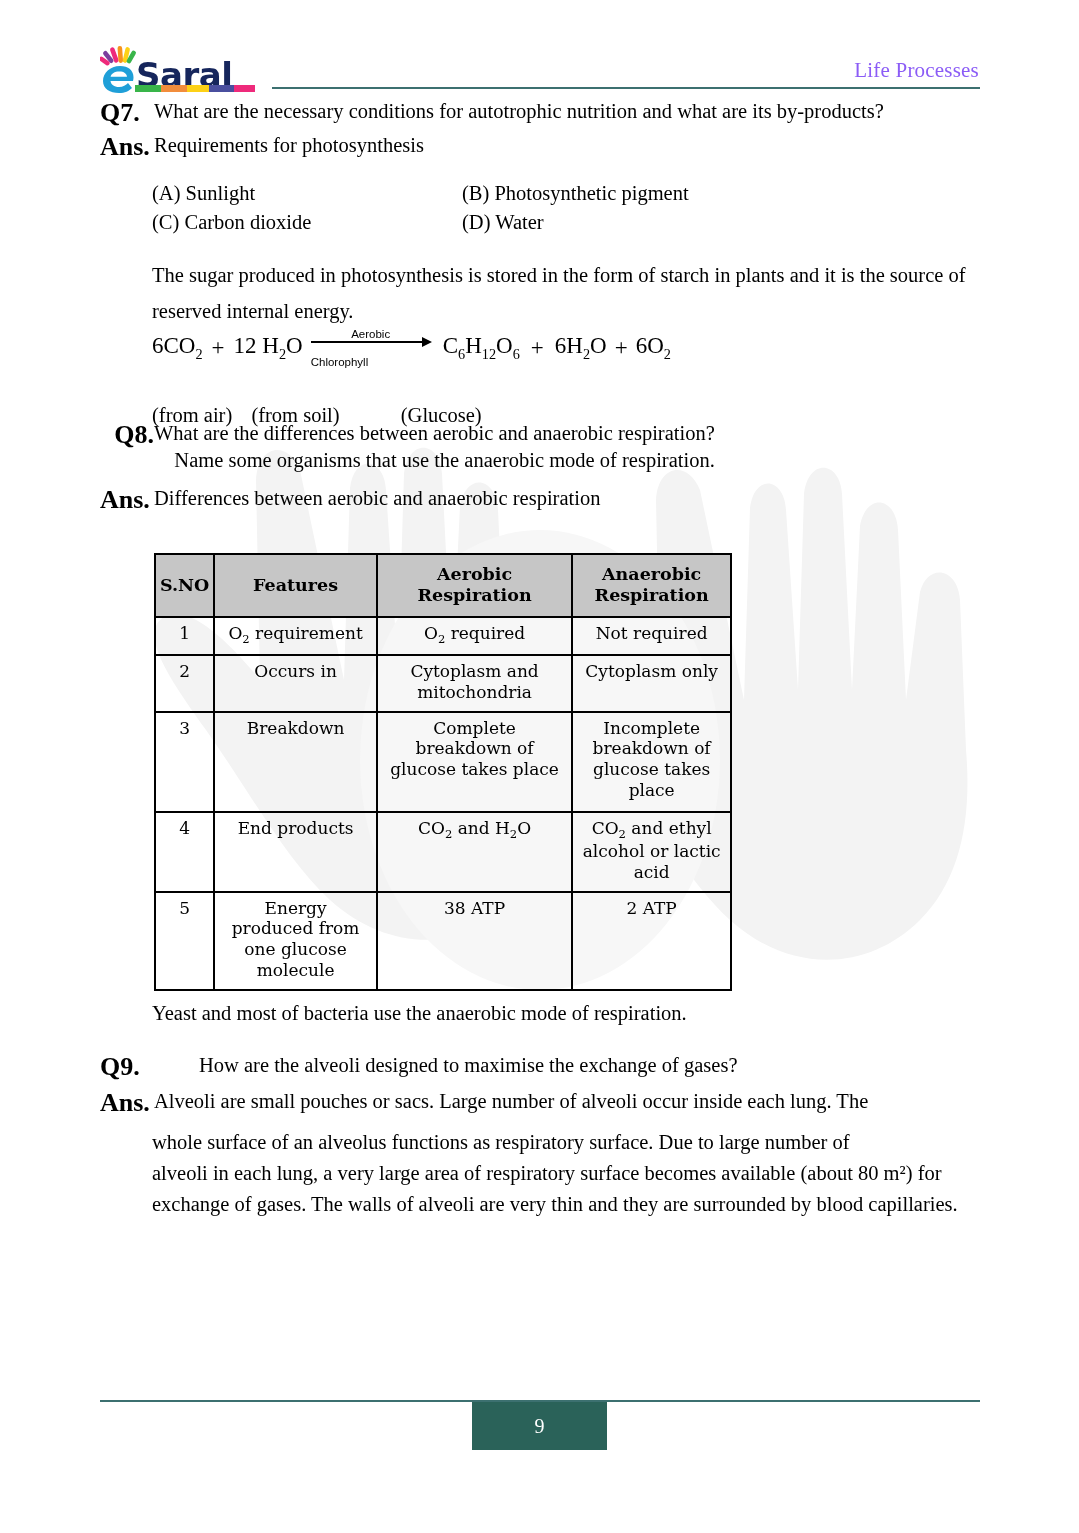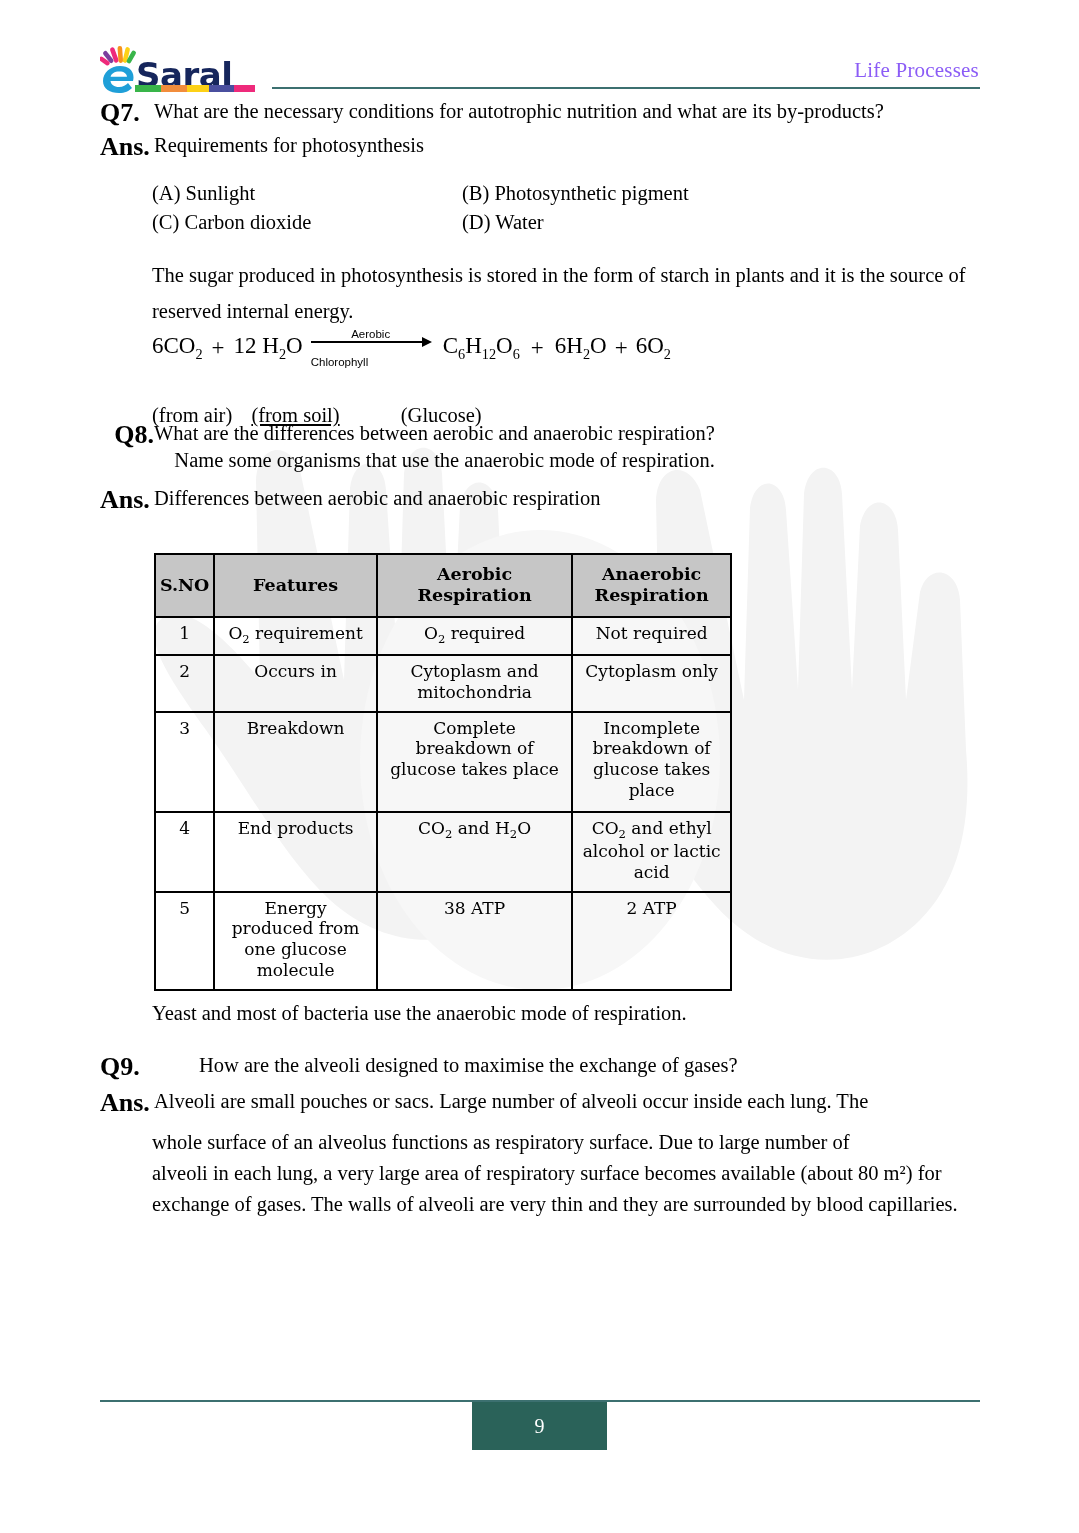--- a/index.html
+++ b/index.html
@@ -149,21 +149,21 @@
     border-bottom: 5px solid transparent;
   }
   .eq-legend {
     position: absolute;
     left: 152px;
     font-size: 20.5px;
     font-family: "Liberation Serif", serif;
     white-space: nowrap;
   }
   .eq-legend span.air { display:inline-block; }
-  .eq-legend span.soil { display:inline-block; margin-left: 14px; text-decoration: underline; }
+  .eq-legend span.soil { display:inline-block; margin-left: 14px; }
   .eq-legend span.glu { display:inline-block; margin-left: 56px; margin-top: 36px; }
 
   
   .cmp-table {
     position: absolute;
     left: 154px; top: 553px;
     width: 578px;
     border-collapse: collapse;
     font-family: "DejaVu Serif", "Liberation Serif", serif;
     background: transparent;

